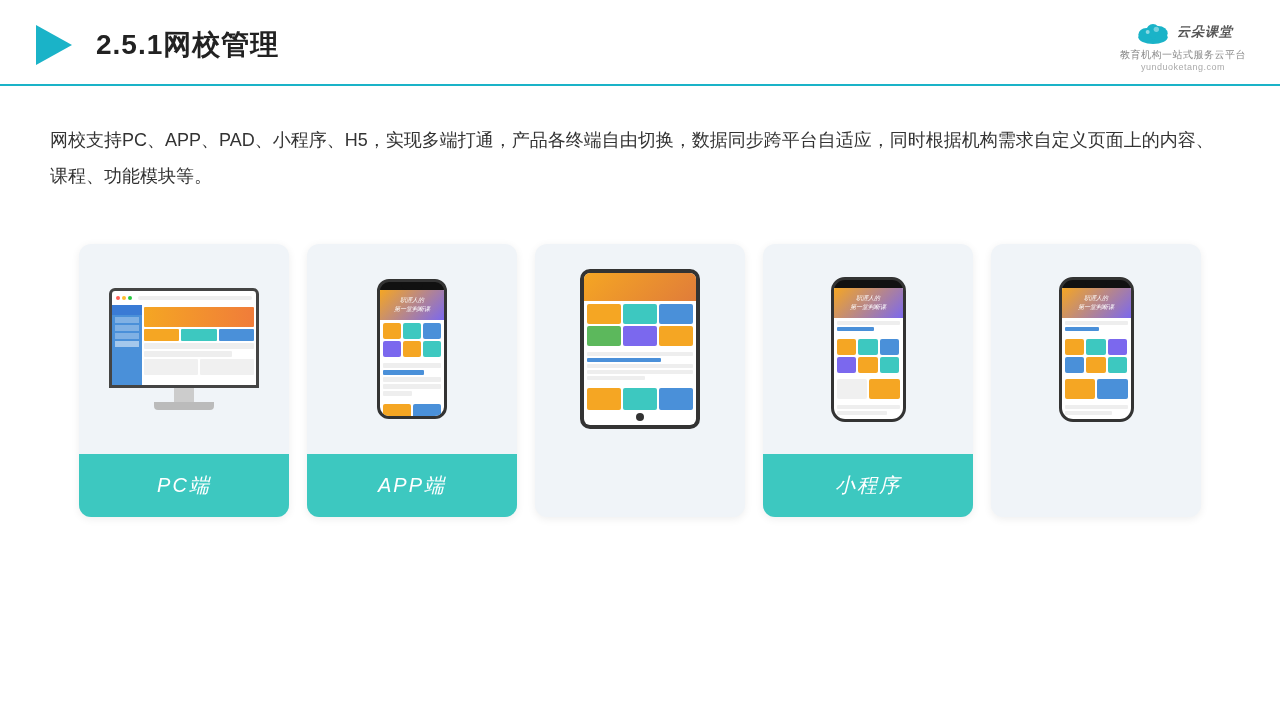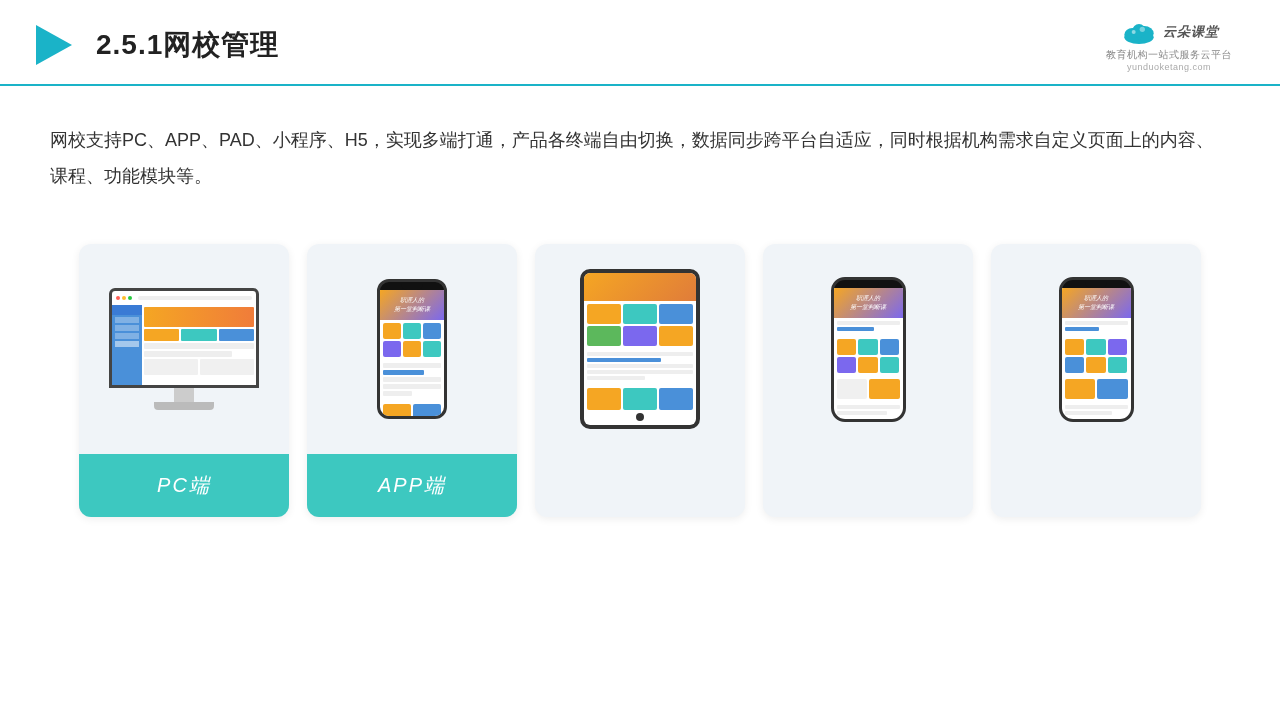--- a/index.html
+++ b/index.html
@@ -10,21 +10,21 @@
       font-family: 'Microsoft YaHei', '微软雅黑', Arial, sans-serif;
       overflow: hidden;
       position: relative;
     }
 
     
     .header {
       display: flex;
       align-items: center;
       justify-content: space-between;
-      padding: 18px 48px 12px 30px;
+      padding: 18px 34px 12px 30px;
       border-bottom: 2px solid #1ab3c8;
     }
     .header-left {
       display: flex;
       align-items: center;
       gap: 18px;
     }
     .play-icon {
       width: 48px;
       height: 48px;
@@ -484,20 +484,21 @@
             <div style="height:20px;background:#f0f0f0;border-radius:2px;"></div>
             <div style="height:20px;background:#f5a623;border-radius:2px;"></div>
           </div>
           <div style="padding:3px;">
             <div style="height:4px;background:#eee;margin-bottom:2px;border-radius:1px;"></div>
             <div style="height:4px;background:#eee;width:80%;border-radius:1px;"></div>
           </div>
         </div>
       </div>
     </div>
+    <div class="card-label">小程序</div>
   </div>
 
   <div class="card">
     <div class="card-image">
       <div class="phone-mockup" style="width:75px;height:145px;border-radius:14px;">
         <div class="phone-notch"></div>
         <div class="phone-screen">
           <div class="phone-banner">
             <div class="phone-banner-text">职涯人的<br>第一堂判断课</div>
           </div>

